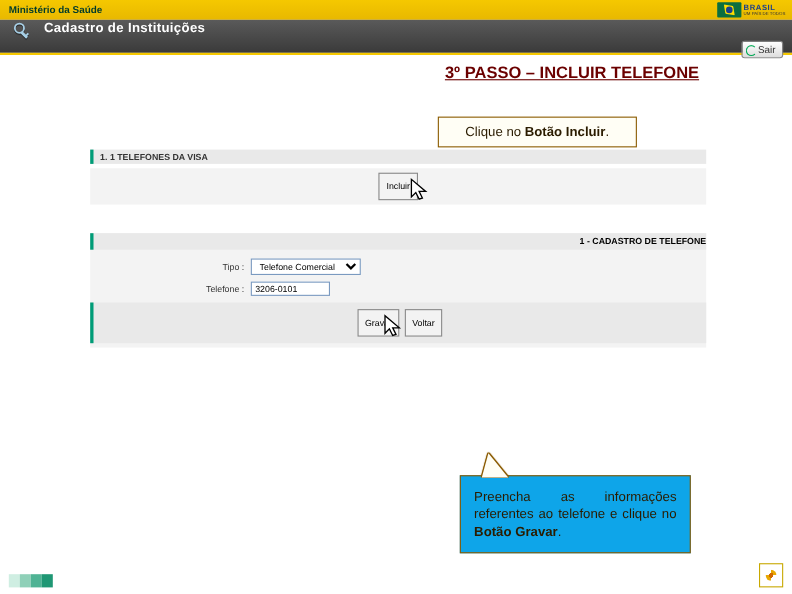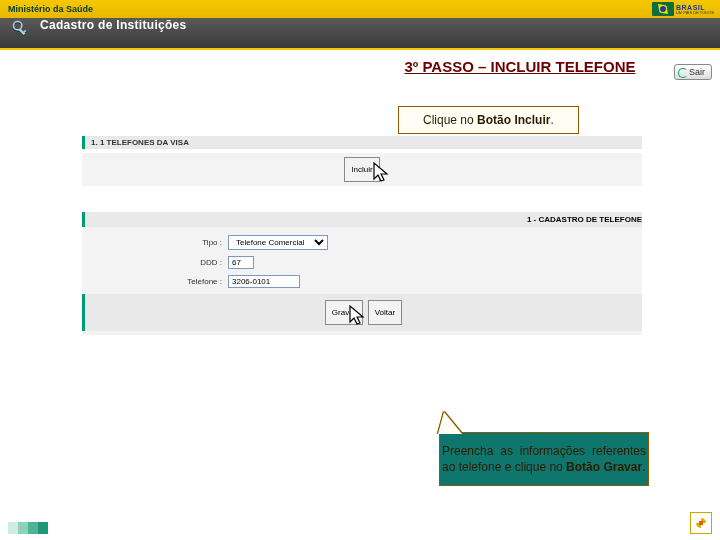--- a/index.html
+++ b/index.html
@@ -15,21 +15,21 @@
   .brasil-text .b1 { font-size:7px; font-weight:bold; color:#1a3f8c; letter-spacing:0.5px; }
   .brasil-text .b2 { font-size:4px; color:#333; }
   
   .headerbar { height: 30px; background: linear-gradient(#5a5a5a,#3a3a3a); display: flex; padding-left: 10px; position: relative; }
   .key-icon { width: 22px; height: 22px; margin-right: 8px; display:flex; align-items:center; justify-content:center; }
   .key-icon svg { filter: drop-shadow(0 1px 0 #222); }
   .header-title { color: #fff; font-size: 12px; font-weight: bold; letter-spacing: 0.3px; }
   .headerbar::after { content:""; position:absolute; left:0; right:0; bottom:-2px; height:2px; background:#f5c800; }
   
   .step-title { text-align: center; color: #6b0000; font-size: 15px; font-weight: bold; text-decoration: underline; margin: 10px 0 0 0; padding-right: 40px; padding-left: 360px; white-space: nowrap; }
-  .sair-btn { position: absolute; right: 8px; top: 64px; background: linear-gradient(#fff,#ddd); border:1px solid #888; border-radius:3px; font-size:9px; padding:2px 6px 2px 14px; cursor:pointer; color:#333;margin-left:43px; }
+  .sair-btn { position: absolute; right: 8px; top: 37px; background: linear-gradient(#fff,#ddd); border:1px solid #888; border-radius:3px; font-size:9px; padding:2px 6px 2px 14px; cursor:pointer; color:#333;margin-left:43px; }
   .sair-btn::before { content:""; position:absolute; left:3px; top:3px; width:8px; height:8px; border:1.5px solid #0a5; border-radius:50%; border-right-color:transparent; }
   
   .callout1 { position:absolute; left:398px; top:106px; border:1.5px solid #8a5a00; background:#fffef5; padding:6px 24px; font-size:12px; color:#2b1c00; }
   .callout1 b { font-weight: bold; }
   
   .form-area { position:absolute; left:82px; top:136px; width:560px; }
   .section-hdr1 { background:#e9e9e9; border-left:3px solid #009c77; padding:2px 6px; font-size:8px; font-weight:bold; color:#333; margin-bottom:4px; }
   .btn-row1 { text-align:center; padding:4px 0; background:#f3f3f3; position:relative; }
   .mini-btn { font-size:8px; border:1px solid #888; background:#f3f3f3; padding:7px 6px; cursor:pointer; }
   .cursor1 { position:absolute; left: calc(50% + 8px); top: 8px; }
@@ -39,21 +39,21 @@
   .frow { display:flex; align-items:center; margin:6px 0; padding-left:70px; }
   .frow label { width:70px; text-align:right; font-size:8px; color:#333; margin-right:6px; }
   .frow select, .frow input[type=text] { font-size:8px; border:1px solid #7a9ac0; padding:1px 3px; background:#fff; }
   .frow select { width:100px; }
   .frow input.ddd { width:26px; }
   .frow input.tel { width:72px; }
   .frow textarea { font-size:8px; border:1px solid #7a9ac0; width:380px; height:50px; background:#fff; resize:none; }
   .btn-row2 { text-align:center; padding:6px 0; background:#e9e9e9; border-left:3px solid #009c77; margin-top:6px; position:relative; }
   .cursor2 { position:absolute; left: calc(50% - 18px); top: 10px; }
   
-  .callout2 { position:absolute; left:439px; top:432px; width:210px; border:1.5px solid #8a5a00; background:#0f766e; padding:10px 2px; font-size:12px; color:#2b1c00; line-height:1.35; text-align:justify; }
+  .callout2 { position:absolute; left:418px; top:432px; width:210px; border:1.5px solid #8a5a00; background:#0ea5e9; padding:10px 12px; font-size:12px; color:#2b1c00; line-height:1.35; text-align:justify; }
   .callout2-tail { position:absolute; left:438px; top:412px; width:0; height:0; border-left:6px solid transparent; border-right:18px solid transparent; border-bottom:22px solid #fffef5; filter: drop-shadow(0 -1px 0 #8a5a00) drop-shadow(-1px 0 0 #8a5a00) drop-shadow(1px 0 0 #8a5a00); z-index:2; }
   
   .footer-stripes { position:absolute; left:8px; bottom:6px; display:flex; gap:0; }
   .footer-stripes span { width:10px; height:12px; }
   .s1{ background:#cfeee2;} .s2{background:#8fd0b8;} .s3{background:#4fb394;} .s4{background:#1f9774;}
   
   .corner-logo { position:absolute; right:8px; bottom:6px; width:22px; height:22px; border:1px solid #c8a800; background:#fff; display:flex; align-items:center; justify-content:center; }
   .corner-logo::before { content:""; width:10px; height:10px; background: radial-gradient(circle,#d26900 30%,transparent 31%), conic-gradient(#e8a800 0 25%, transparent 0 50%, #e8a800 0 75%, transparent 0); border-radius:50%; }
   
   .cursor-svg { width:24px; height:24px; pointer-events:none; }
@@ -105,24 +105,20 @@
 
 <div class="form-area2">
   <div class="section-hdr2">1 - CADASTRO DE TELEFONE</div>
   <div class="frow">
     <label>Tipo :</label>
     <select>
       <option>Telefone Comercial</option>
     </select>
   </div>
   <div class="frow">
-    <label>DDD :</label>
-    <input type="text" class="ddd" value="67" style="">
-  </div>
-  <div class="frow">
     <label>Telefone :</label>
     <input type="text" class="tel" value="3206-0101" style="">
   </div>
   <div class="btn-row2">
     <button class="mini-btn"><span>Gravar</span></button>
     <button class="mini-btn"><span>Voltar</span></button>
     <span class="cursor2">
       <svg class="cursor-svg" viewBox="0 0 24 24">
           <path d="M4 2 L4 18 L8 14 L11 20 L14 19 L11 13 L17 13 Z" fill="#fff" stroke="#000" stroke-width="1.2"></path>
         </svg>

